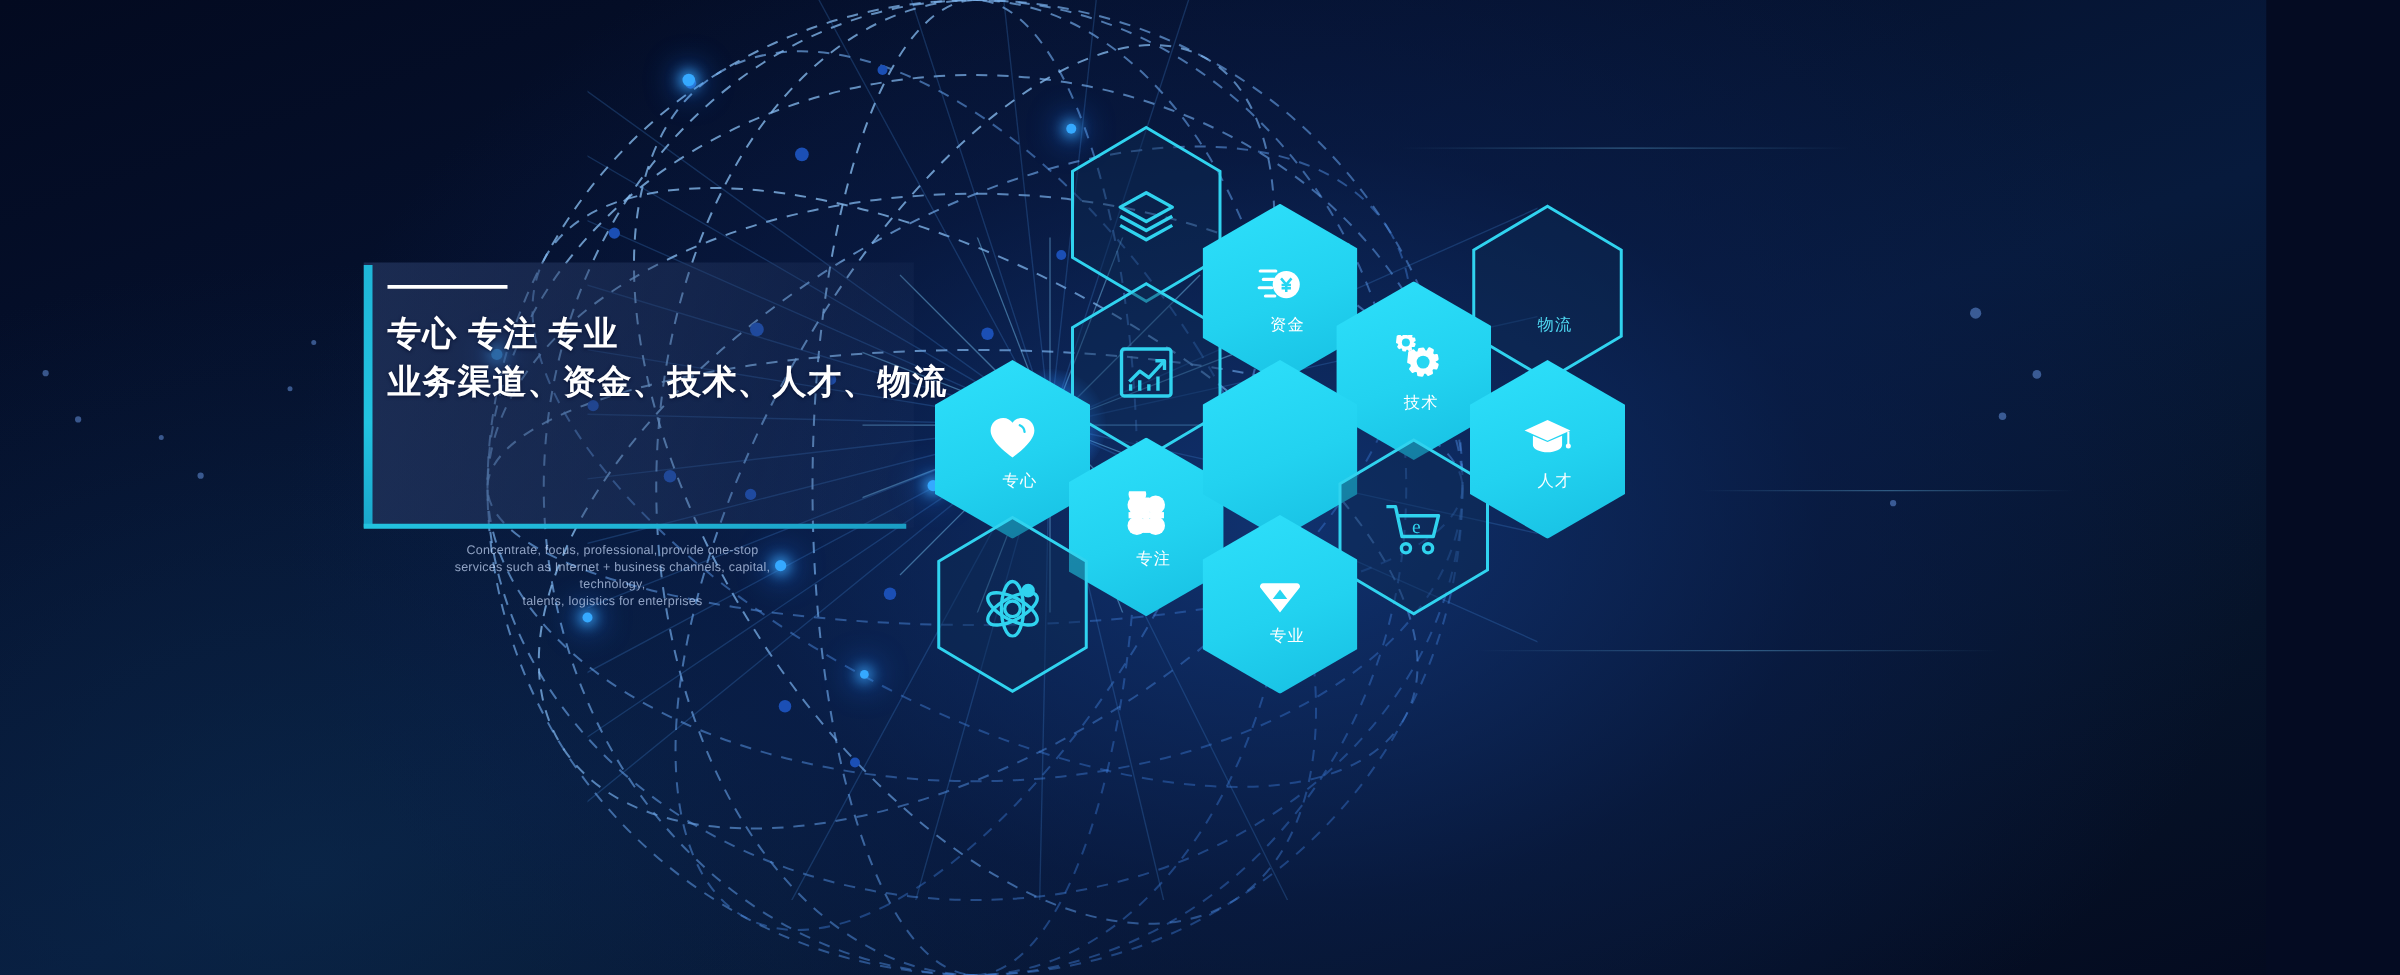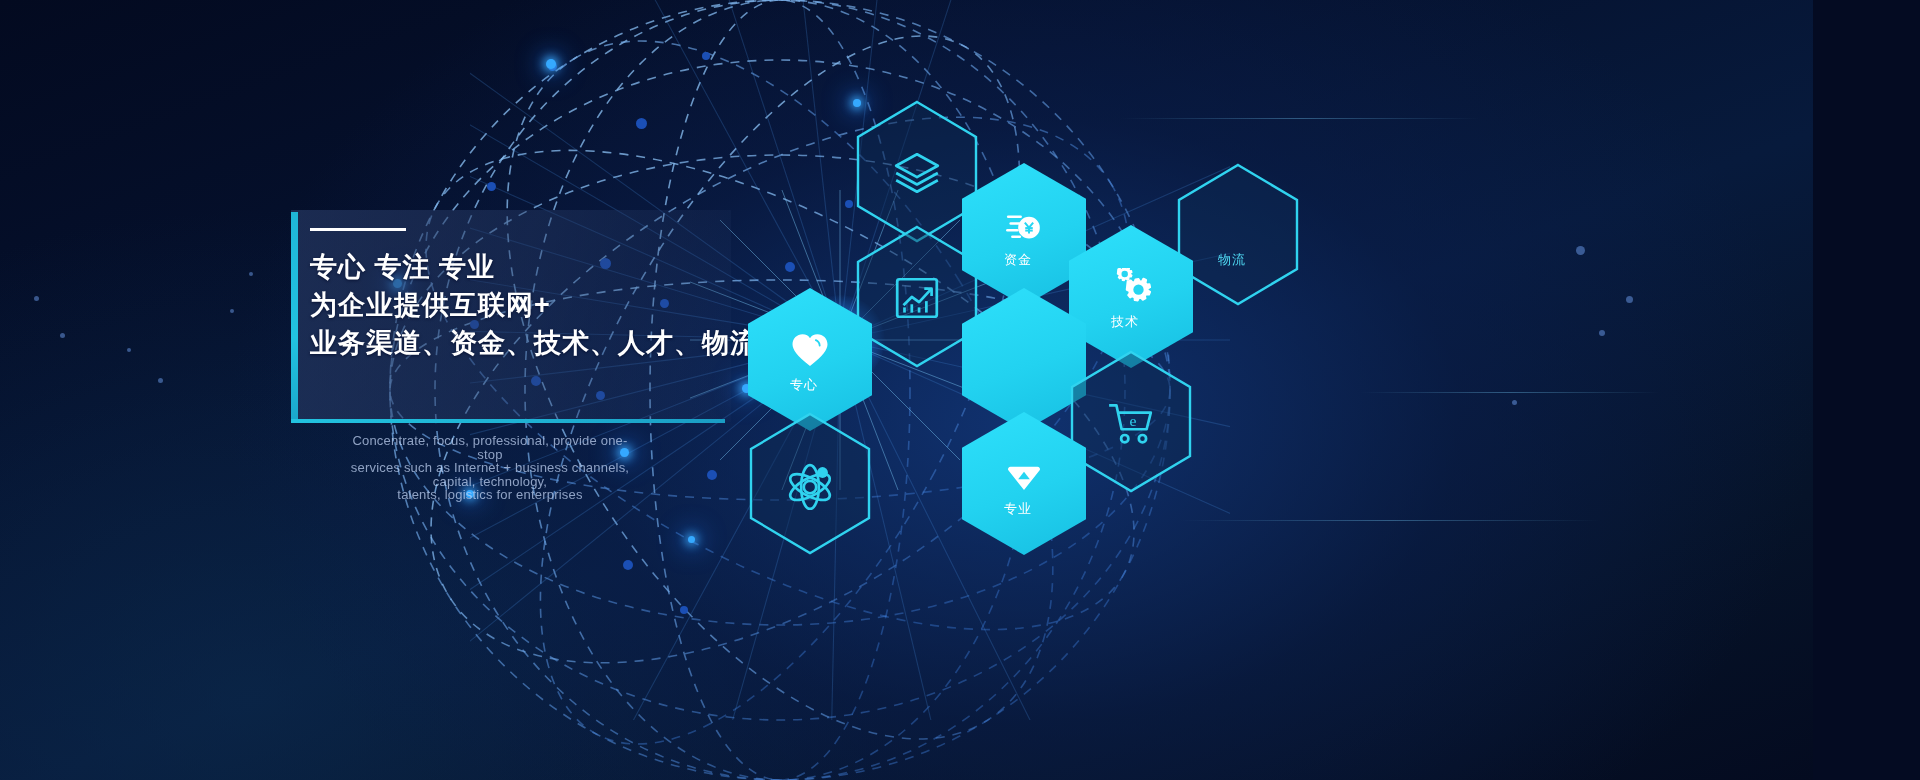--- a/index.html
+++ b/index.html
@@ -50,33 +50,33 @@
   .text-inner{ position:absolute; left:310px; top:228px; width:430px; }
   .rule{ width:96px; height:3px; background:#ffffff; margin-bottom:17px; }
   .headline{
     color:#ffffff; font-weight:bold; font-size:27px; line-height:38px;
     letter-spacing:1px; white-space:nowrap;
     text-shadow:0 1px 3px rgba(0,10,40,.75);
   }
   .subtitle{
     position:absolute; left:340px; top:434px; width:300px;
     text-align:center; color:rgba(196,214,245,.72);
-    font-size:13px; line-height:13.5px; letter-spacing:.2px;
+    font-size:10px; line-height:13.5px; letter-spacing:.2px;
   }
 
   
   .hexwrap{ position:absolute; left:740px; top:100px; width:560px; height:430px; }
   .hex{
     position:absolute; width:124px; height:143px;
     display:flex; flex-direction:column; align-items:center; justify-content:center;
   }
   .hex .shape{ position:absolute; inset:0; }
   .hex .content{
     position:relative; z-index:2; display:flex; flex-direction:column;
-    align-items:flex-start; justify-content:center; gap:7px; height:100%;
+    align-items:flex-end; justify-content:center; gap:7px; height:100%;
     padding-top:2px;
   }
   .hex .label{ font-size:13px; letter-spacing:1px; line-height:1; }
   .hex.filled .label{ color:#ffffff; font-weight:normal; }
   .hex.outline .label{ color:#4fd8f2; }
   .icon{ display:block; }
   .hex.filled .icon{ fill:#ffffff; stroke:#ffffff; }
   .hex.outline .icon{ fill:none; stroke:#30d3ef; }
 </style>
 </head>
@@ -203,21 +203,20 @@
     <div class="hline" style="left:1180px;top:520px;width:420px;"></div>
   </div>
 
   <div class="text-panel"></div>
   <div class="accent-bar"></div>
   <div class="accent-bottom"></div>
 
   <div class="text-inner">
     <div class="rule"></div>
     <div class="headline l1">专心  专注  专业</div>
-    <div class="headline">为企业提供互联网+</div>
     <div class="headline">业务渠道、资金、技术、人才、物流</div>
   </div>
 
   <div class="subtitle">
     <div>Concentrate, focus, professional, provide one-stop</div>
     <div>services such as Internet + business channels, capital, technology,</div>
     <div>talents, logistics for enterprises</div>
   </div>
 
   <div class="hexwrap" id="hexwrap">
@@ -303,34 +302,61 @@
       <div class="hex filled" style="left: 8px; top: 188px;">
         <div class="shape" style="background: linear-gradient(160deg, rgb(46, 224, 251) 0%, rgb(34, 210, 240) 55%, rgb(23, 191, 226) 100%); clip-path: polygon(50% 0%, 100% 25%, 100% 75%, 50% 100%, 0% 75%, 0% 25%);"></div>
         <div class="content">
           <svg class="icon" viewBox="0 0 48 48" width="40" height="40" stroke-width="2.6" stroke-linejoin="round">
             <path d="M24 42 C8 30 3 22 3 16 C3 9 8.5 4 15 4 C19.2 4 22.4 6 24 8.6 C25.6 6 28.8 4 33 4 C39.5 4 45 9 45 16 C45 22 40 30 24 42 Z" stroke="none"></path>
             <path d="M31 11 a7.5 7.5 0 0 1 4.6 6.4" fill="none" stroke="#26d6f2" stroke-width="2.2" stroke-linecap="round"></path>
           </svg>
           <div class="label">专心</div>
         </div>
       </div>
+      <div class="hex filled" style="left: 115px; top: 250px;">
+        <div class="shape" style="background: linear-gradient(160deg, rgb(46, 224, 251) 0%, rgb(34, 210, 240) 55%, rgb(23, 191, 226) 100%); clip-path: polygon(50% 0%, 100% 25%, 100% 75%, 50% 100%, 0% 75%, 0% 25%);"></div>
+        <div class="content">
+          <svg class="icon" viewBox="0 0 48 48" width="40" height="40" stroke-width="2.6" stroke-linejoin="round">
+            <path d="M21.5 21.5 V8.5 a8.5 8.5 0 1 0 -13 0 V21.5 Z" stroke="none" transform="translate(0.5,0)"></path>
+            <circle cx="15" cy="13" r="9" stroke="none"></circle>
+            <circle cx="33" cy="13" r="9" stroke="none"></circle>
+            <circle cx="15" cy="33" r="9" stroke="none"></circle>
+            <circle cx="33" cy="33" r="9" stroke="none"></circle>
+            <rect x="21" y="6" width="6" height="34" stroke="none"></rect>
+            <rect x="7" y="20" width="34" height="6" stroke="none"></rect>
+          </svg>
+          <div class="label">专注</div>
+        </div>
+      </div>
       <div class="hex filled" style="left: 222px; top: 188px;">
         <div class="shape" style="background: linear-gradient(160deg, rgb(46, 224, 251) 0%, rgb(34, 210, 240) 55%, rgb(23, 191, 226) 100%); clip-path: polygon(50% 0%, 100% 25%, 100% 75%, 50% 100%, 0% 75%, 0% 25%);"></div>
       </div>
       <div class="hex outline" style="left: 329px; top: 250px;">
         <div class="shape"><svg width="124" height="143" viewBox="0 0 124 143">
             <polygon points="62,2 121,37 121,106 62,141 3,106 3,37" fill="rgba(14,42,82,.45)" stroke="#30d3ef" stroke-width="2.4"></polygon>
           </svg></div>
         <div class="content">
           <svg class="icon" viewBox="0 0 48 48" width="50" height="50" stroke-width="2.6" stroke-linejoin="round">
             <polyline points="3,7 10,7 15,30 39,30 43,14 12,14"></polyline>
             <circle cx="18" cy="39" r="3.5"></circle>
             <circle cx="35" cy="39" r="3.5"></circle>
             <text x="26" y="27" font-size="15" font-family="Liberation Serif, serif" fill="#30d3ef" stroke="none" text-anchor="middle">e</text>
           </svg>
+        </div>
+      </div>
+      <div class="hex filled" style="left: 436px; top: 188px;">
+        <div class="shape" style="background: linear-gradient(160deg, rgb(46, 224, 251) 0%, rgb(34, 210, 240) 55%, rgb(23, 191, 226) 100%); clip-path: polygon(50% 0%, 100% 25%, 100% 75%, 50% 100%, 0% 75%, 0% 25%);"></div>
+        <div class="content">
+          <svg class="icon" viewBox="0 0 48 48" width="40" height="40" stroke-width="2.6" stroke-linejoin="round">
+            <polygon points="24,6 46,16 24,26 2,16" stroke="none"></polygon>
+            <path d="M10 21 v9 c0 4 7 7 14 7 s14 -3 14 -7 v-9 l-14 6 z" stroke="none"></path>
+            <line x1="44" y1="17" x2="44" y2="29" stroke-width="2"></line>
+            <circle cx="44" cy="31" r="2.4" stroke="none"></circle>
+          </svg>
+          <div class="label">人才</div>
         </div>
       </div>
       <div class="hex outline" style="left: 8px; top: 312px;">
         <div class="shape"><svg width="124" height="143" viewBox="0 0 124 143">
             <polygon points="62,2 121,37 121,106 62,141 3,106 3,37" fill="rgba(14,42,82,.45)" stroke="#30d3ef" stroke-width="2.4"></polygon>
           </svg></div>
         <div class="content">
           <svg class="icon" viewBox="0 0 48 48" width="50" height="50" stroke-width="2.6" stroke-linejoin="round">
             <circle cx="24" cy="26" r="6"></circle>
             <ellipse cx="24" cy="26" rx="21" ry="8.5" transform="rotate(-28 24 26)"></ellipse>

